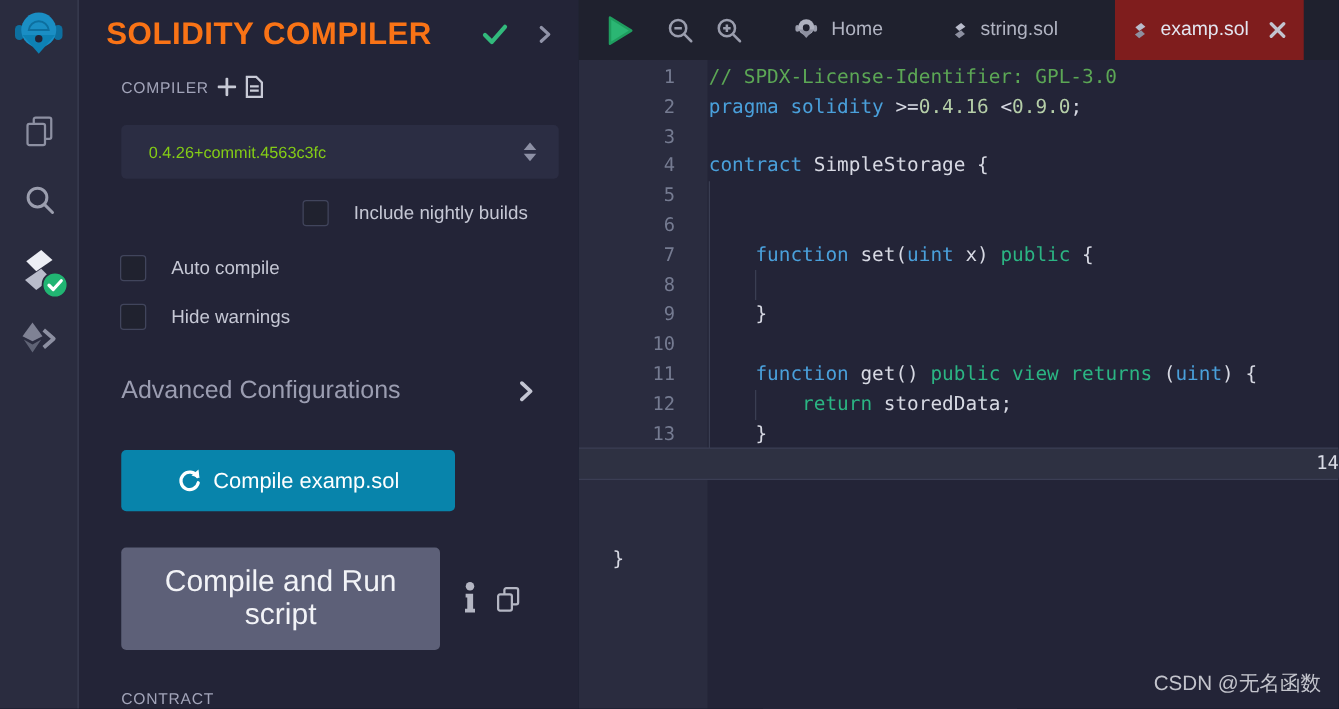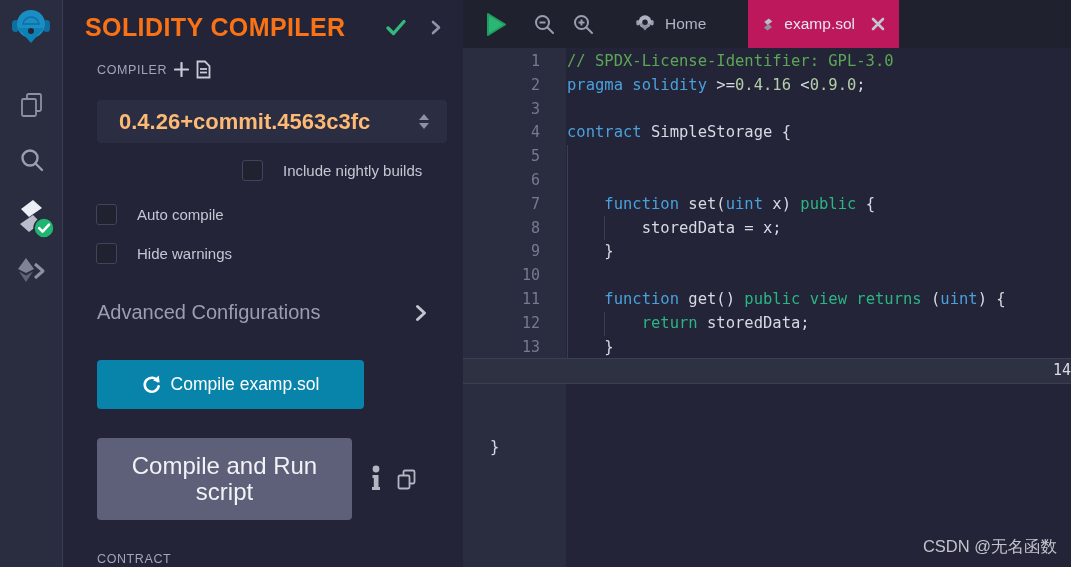--- a/index.html
+++ b/index.html
@@ -33,21 +33,21 @@
 
   .compiler-label-row { position:absolute; top:60px; left:33px; display:flex; align-items:center; gap:7px; }
   .small-label { font-size:12.5px; color:#a2a4b9; letter-spacing:.6px; }
   .mini-icon { display:flex; cursor:pointer; }
 
   .dropdown {
     position:absolute; top:100px; left:33px; width:350px; height:43px;
     background:#2b2d43; border-radius:4px; display:flex; align-items:center;
     padding:0 18px 0 22px; cursor:pointer;
   }
-  .dropdown-value { font-size:22px; color:#fdba74;font-weight:bold; }
+  .dropdown-value { font-size:13px; color:#84cc16; }
   .dropdown-stepper { margin-left:auto; display:flex; flex-direction:column; gap:3px; align-items:center; }
   .dropdown-stepper i { display:block; width:0; height:0; border-left:5px solid transparent; border-right:5px solid transparent; }
   .st-up   { border-bottom:6px solid #8d90a5; }
   .st-down { border-top:6px solid #8d90a5; }
 
   .chk-row { position:absolute; display:flex; align-items:center; gap:20px; }
   .chk-row:nth-child(1) { top:160px; left:178px; }
   .chk-row:nth-child(2) { top:204px; left:32px; }
   .chk-row:nth-child(3) { top:243px; left:32px; }
   .chk-box {
@@ -90,21 +90,21 @@
   .tb-zoomout { margin-left:25px; }
   .tb-zoomin { margin-left:17px; }
   .tabs { display:flex; align-items:center; height:48px; }
   .tab {
     display:flex; align-items:center; gap:9px; height:48px; padding:0 14px;
     color:#b1b4c2; font-size:15.5px; cursor:pointer; white-space:nowrap;
   }
   .tab:nth-child(1) { margin-left:26px; }
   .tab:nth-child(2) { margin-left:28px; }
   .tab:nth-child(3) { margin-left:32px; }
-  .tab.active { background:#be185d; color:#e4e6f0; }
+  .tab.active { background:#7f1d1d; color:#e4e6f0; }
   .tab-close { display:flex; margin-left:7px; cursor:pointer; }
 
   .editor { position:absolute; top:48px; left:0; right:0; bottom:0; background:#232437; overflow:hidden; }
   .gutter-bg { position:absolute; left:0; top:0; bottom:0; width:103px; background:#2a2c3f; }
   .guide { position:absolute; width:1px; background:#3a3e52; z-index:1; }
   .guide-a { left:104px; top:97px; height:214px; }
   .guide-b1 { left:141px; top:168px; height:24px; }
   .guide-b2 { left:141px; top:264px; height:24px; }
   .lines { position:absolute; left:0; right:0; top:2px; z-index:2; }
   .code-line { display:flex; height:23.8px; line-height:23.8px; }
@@ -295,20 +295,27 @@
           <div class="tab">
             <svg width="22" height="21" viewBox="0 0 46 46">
               <rect x="4" y="13" width="7" height="12" rx="3.5" fill="#9a9dac"></rect>
               <rect x="35" y="13" width="7" height="12" rx="3.5" fill="#9a9dac"></rect>
               <circle cx="23" cy="17" r="14" fill="#aeb1bf"></circle>
               <path d="M10 21 L36 21 L23 36 Z" fill="#8d90a0"></path>
               <circle cx="23" cy="18" r="6" fill="#1f212e"></circle>
             </svg>
             <span>Home</span>
           </div>
+          <div class="tab">
+            <svg width="13" height="19" viewBox="0 0 34 36">
+              <path d="M18 2 L27 10 L14 19 L6 11 Z" fill="#b9bccb"></path>
+              <path d="M14 34 L5 26 L18 17 L26 25 Z" fill="#8d90a0"></path>
+            </svg>
+            <span>string.sol</span>
+          </div>
           <div class="tab active">
             <svg width="13" height="19" viewBox="0 0 34 36">
               <path d="M18 2 L27 10 L14 19 L6 11 Z" fill="#b9bccb"></path>
               <path d="M14 34 L5 26 L18 17 L26 25 Z" fill="#8d90a0"></path>
             </svg>
             <span>examp.sol</span>
             <span class="tab-close">
               <svg width="14" height="14" viewBox="0 0 14 14">
                 <path d="M2 2 L12 12 M12 2 L2 12" stroke="#c2c4cf" stroke-width="2.6" stroke-linecap="round"></path>
               </svg>
@@ -345,21 +352,20 @@
           <div class="code-line">
             <span class="ln">6</span>
             <span class="code"></span>
           </div>
           <div class="code-line">
             <span class="ln">7</span>
             <span class="code"><span class="tok-pl">    </span><span class="tok-kw">function</span><span class="tok-pl"> set(</span><span class="tok-kw">uint</span><span class="tok-pl"> x) </span><span class="tok-kw2">public</span><span class="tok-pl"> {</span></span>
           </div>
           <div class="code-line">
             <span class="ln">8</span>
-            <span class="code"><span class="tok-pl">        storedData = x;</span></span>
           </div>
           <div class="code-line">
             <span class="ln">9</span>
             <span class="code"><span class="tok-pl">    }</span></span>
           </div>
           <div class="code-line">
             <span class="ln">10</span>
             <span class="code"></span>
           </div>
           <div class="code-line">

